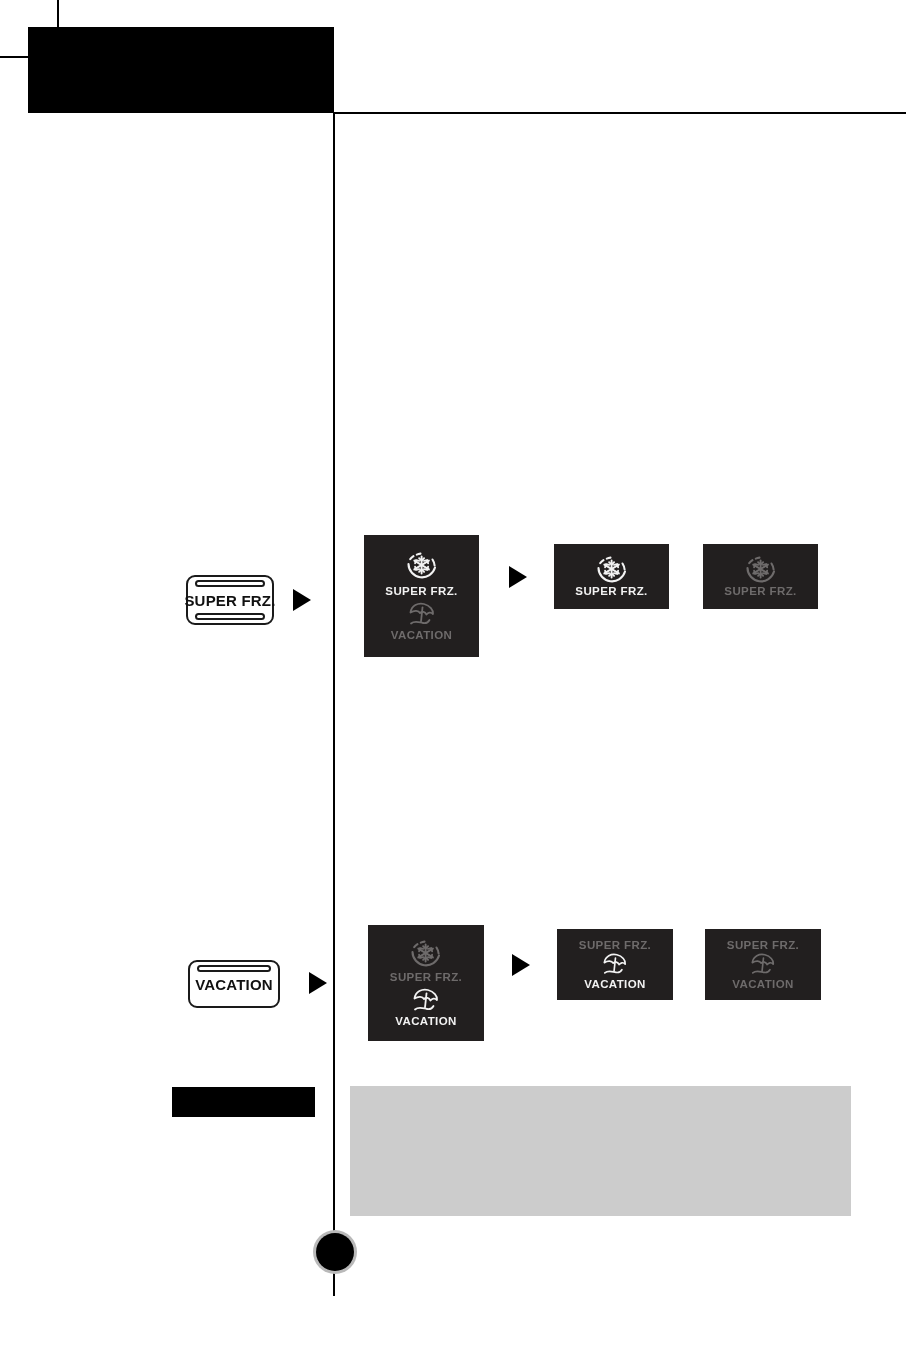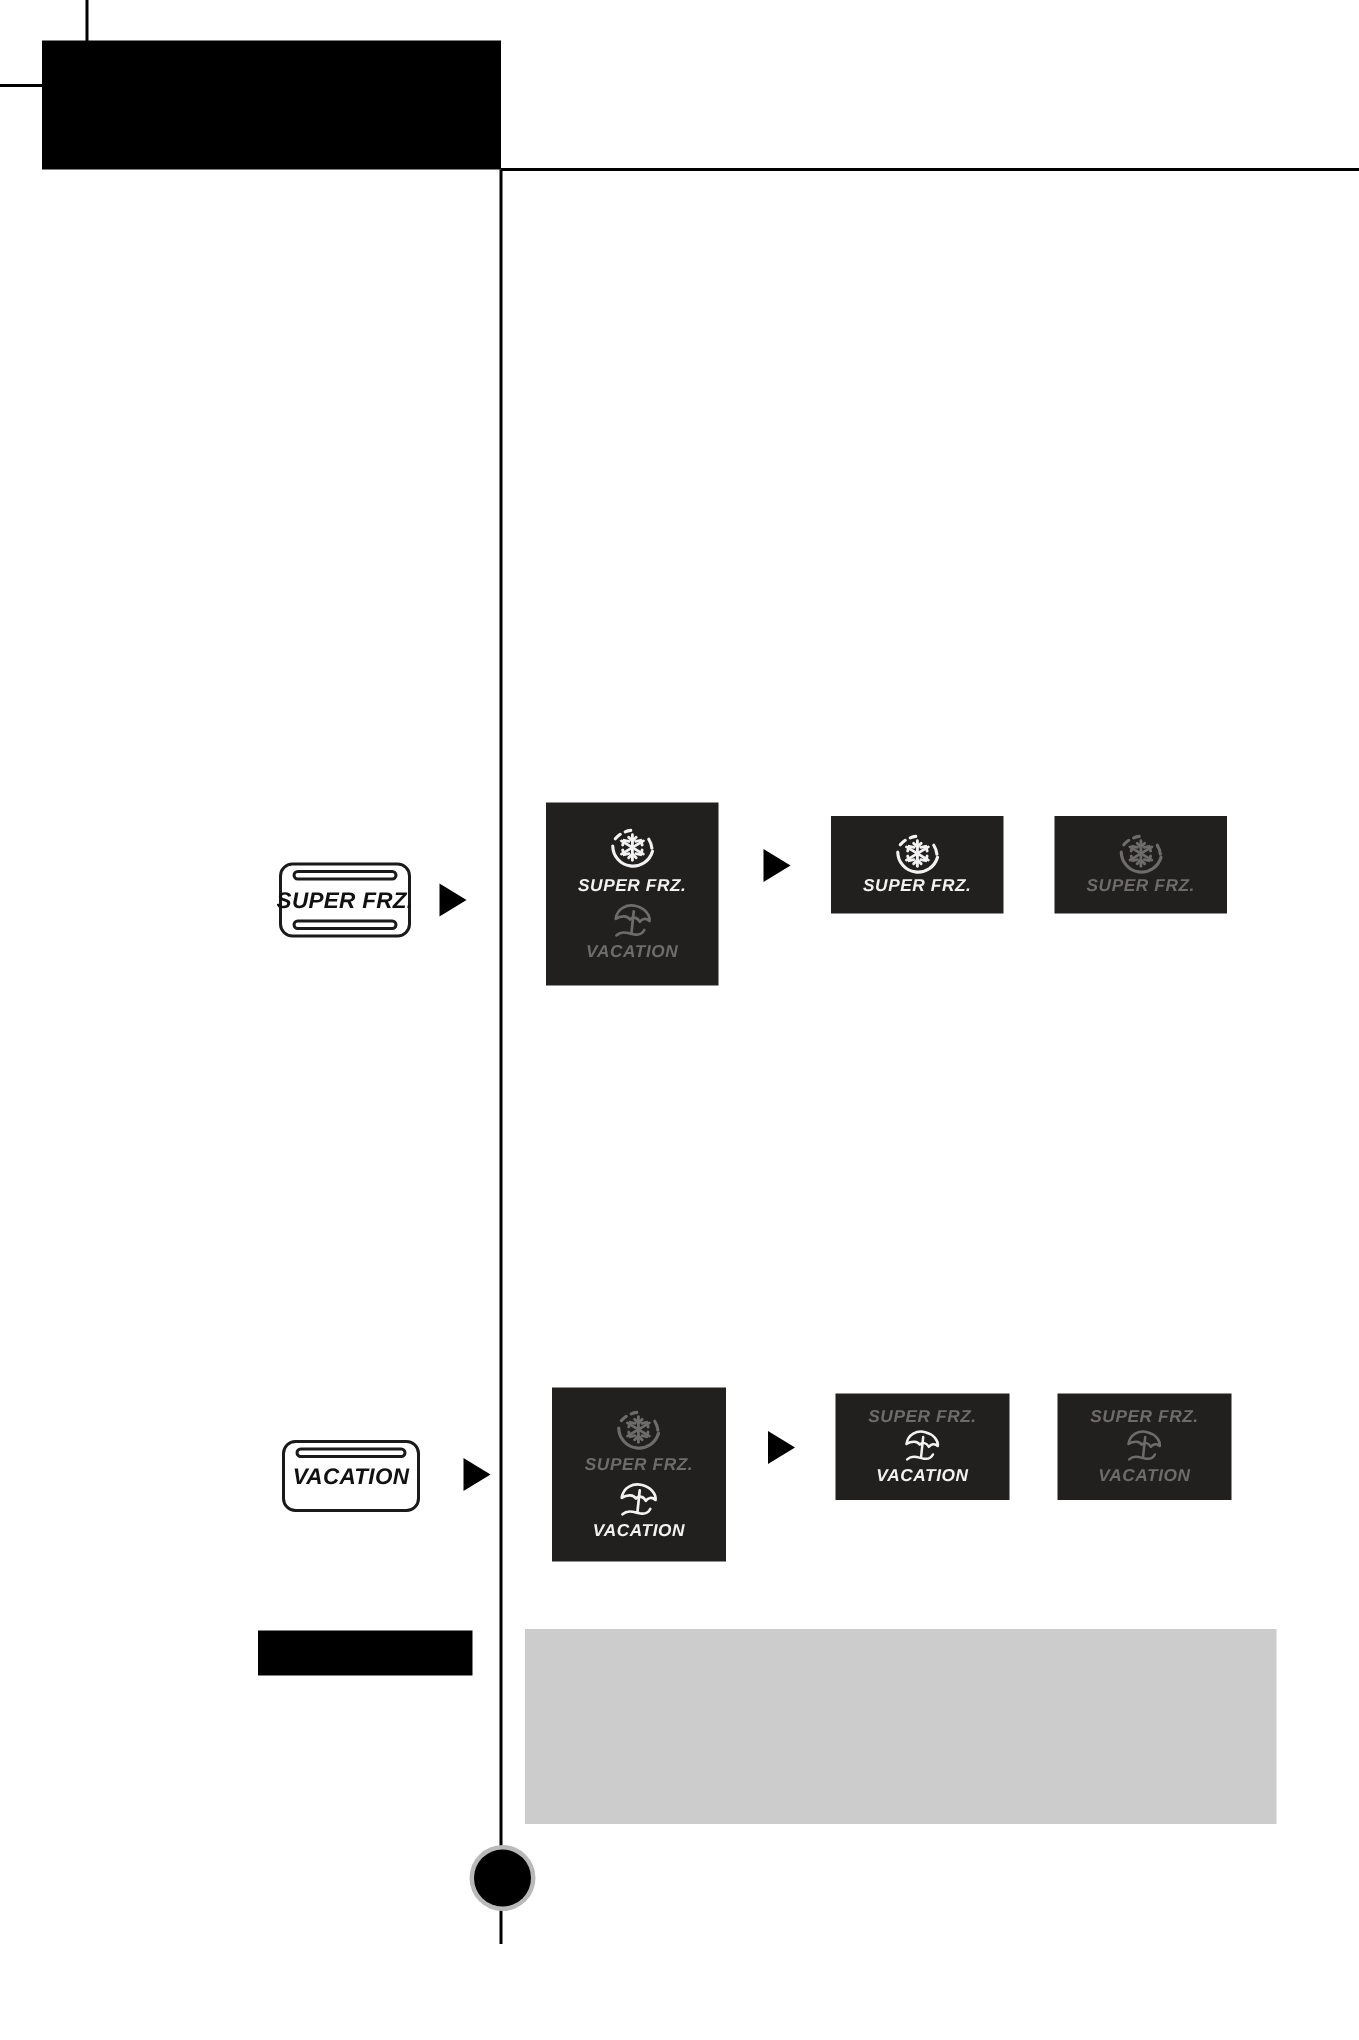--- a/index.html
+++ b/index.html
@@ -9,21 +9,20 @@
   }
   body {
     font-family: "Liberation Sans", sans-serif;
   }
   .page {
     position: relative;
     width: 906px;
     height: 1296px;
     background: #ffffff;
     overflow: hidden;
-    font-style: italic;
   }
 
   
   .crop-mark { position: absolute; background: #000; }
   .crop-v-top    { left: 57px;  top: 0;     width: 2px;  height: 28px; }
   .crop-h-top    { left: 0;     top: 56px;  width: 29px; height: 2px;  }
   .crop-h-bottom { left: 0;     top: 1302px;width: 43px; height: 2px;  }
   .crop-v-bottom { left: 57px;  top: 1319px;width: 2px;  height: 41px; }
 
   

